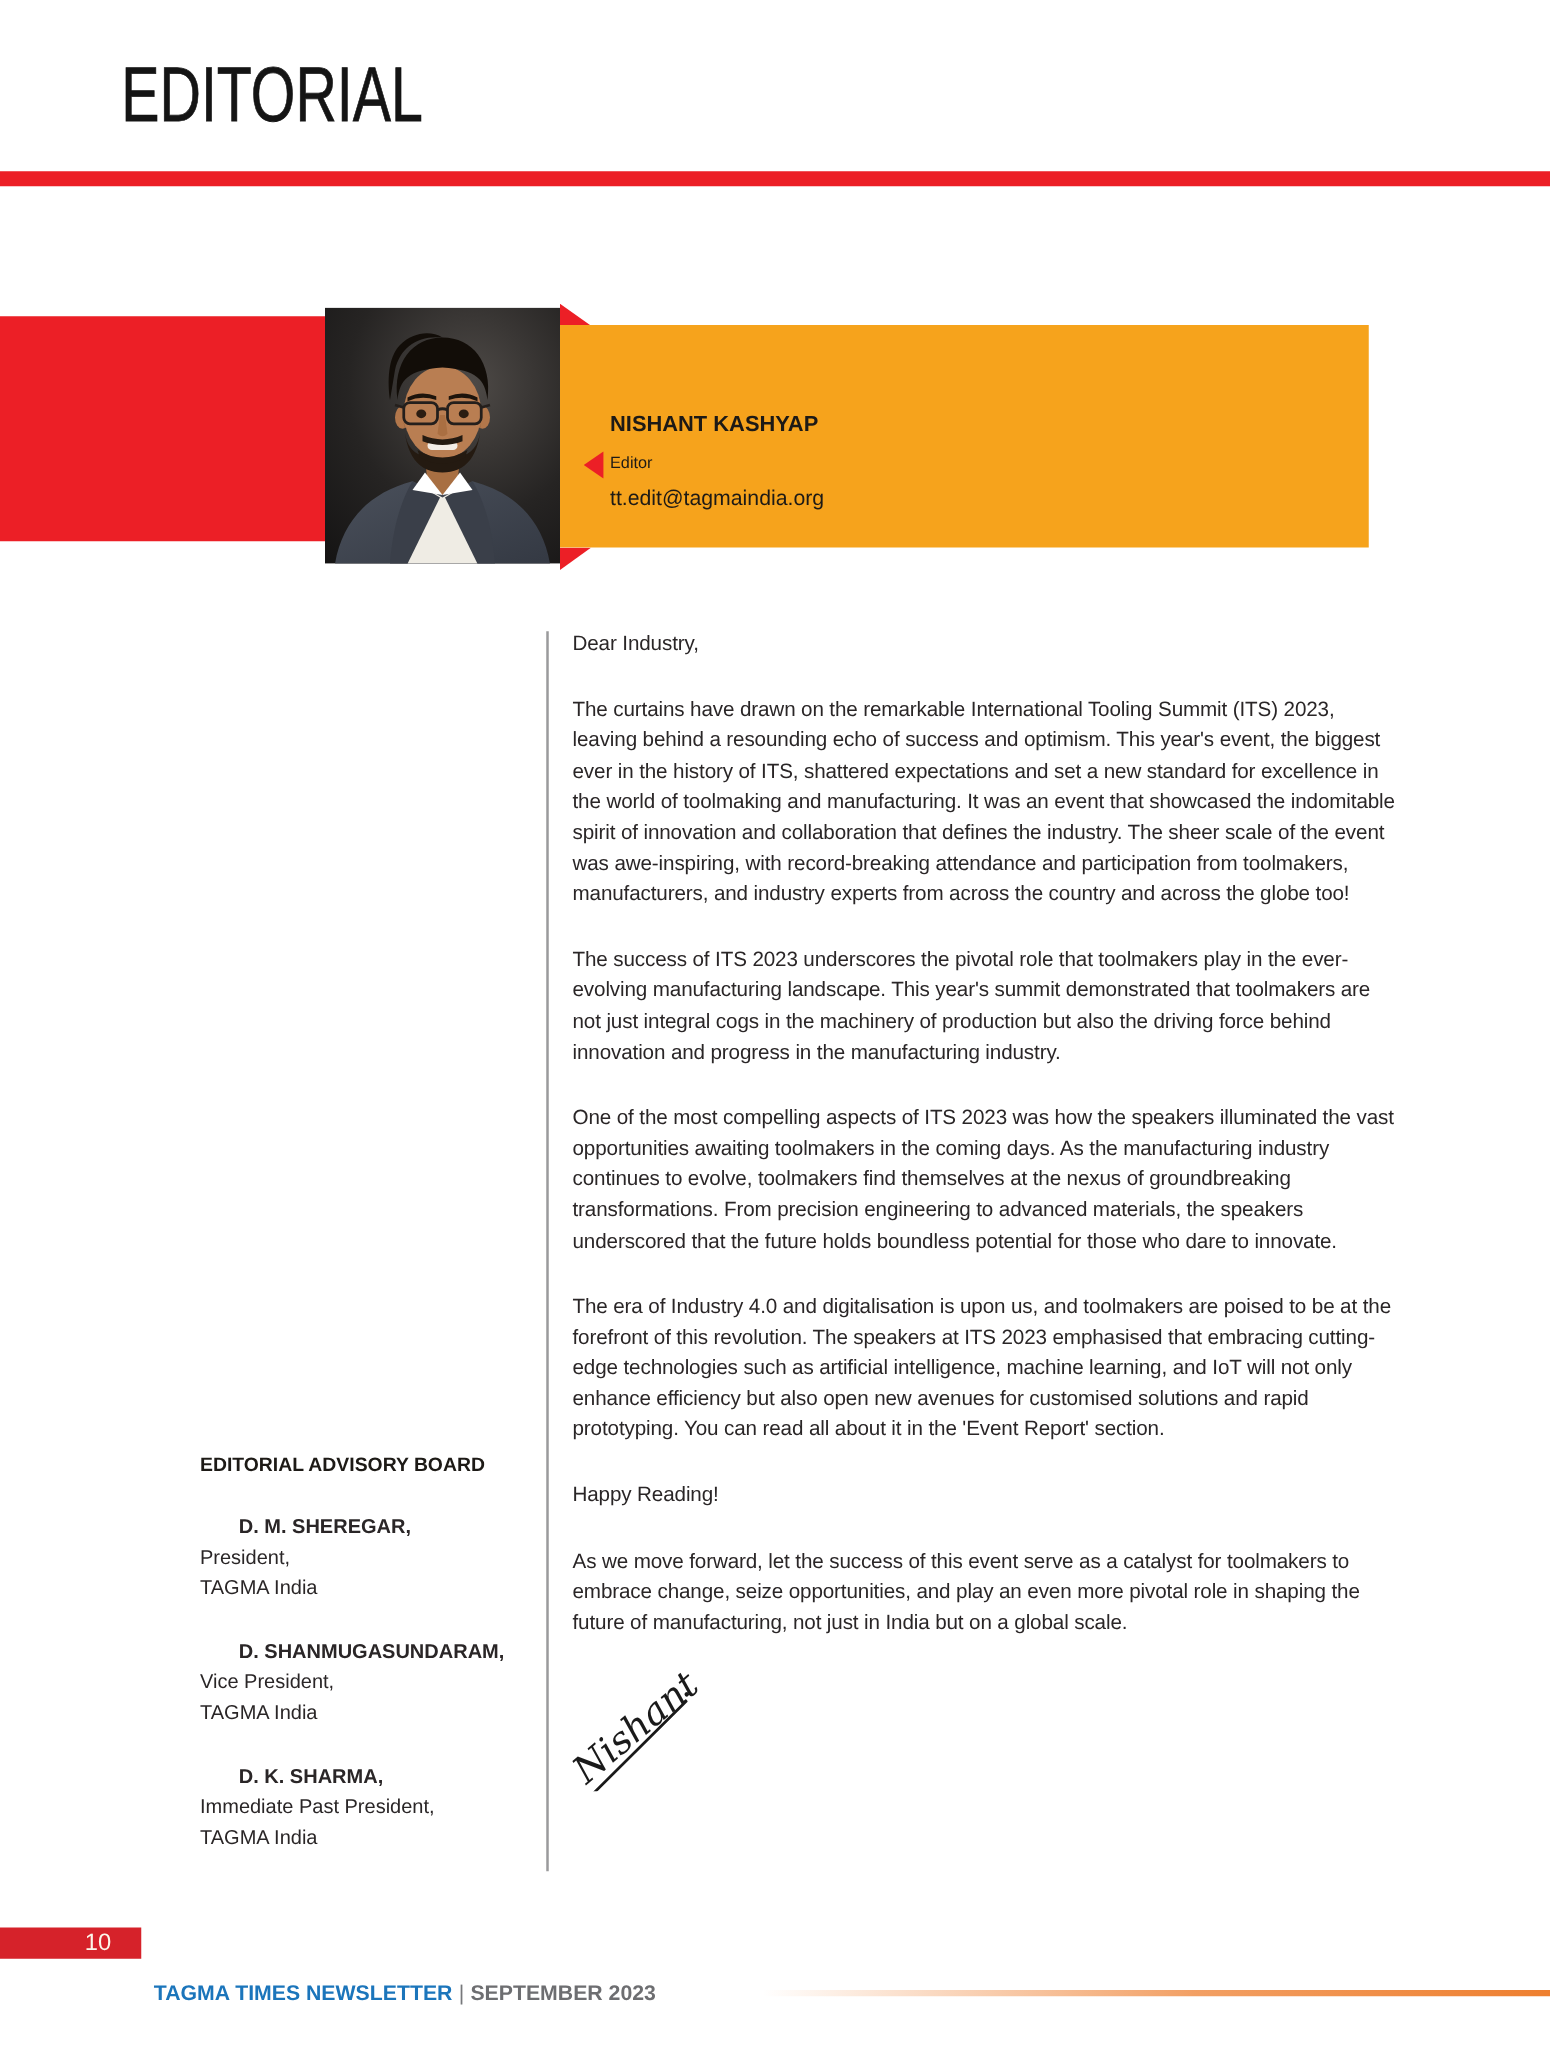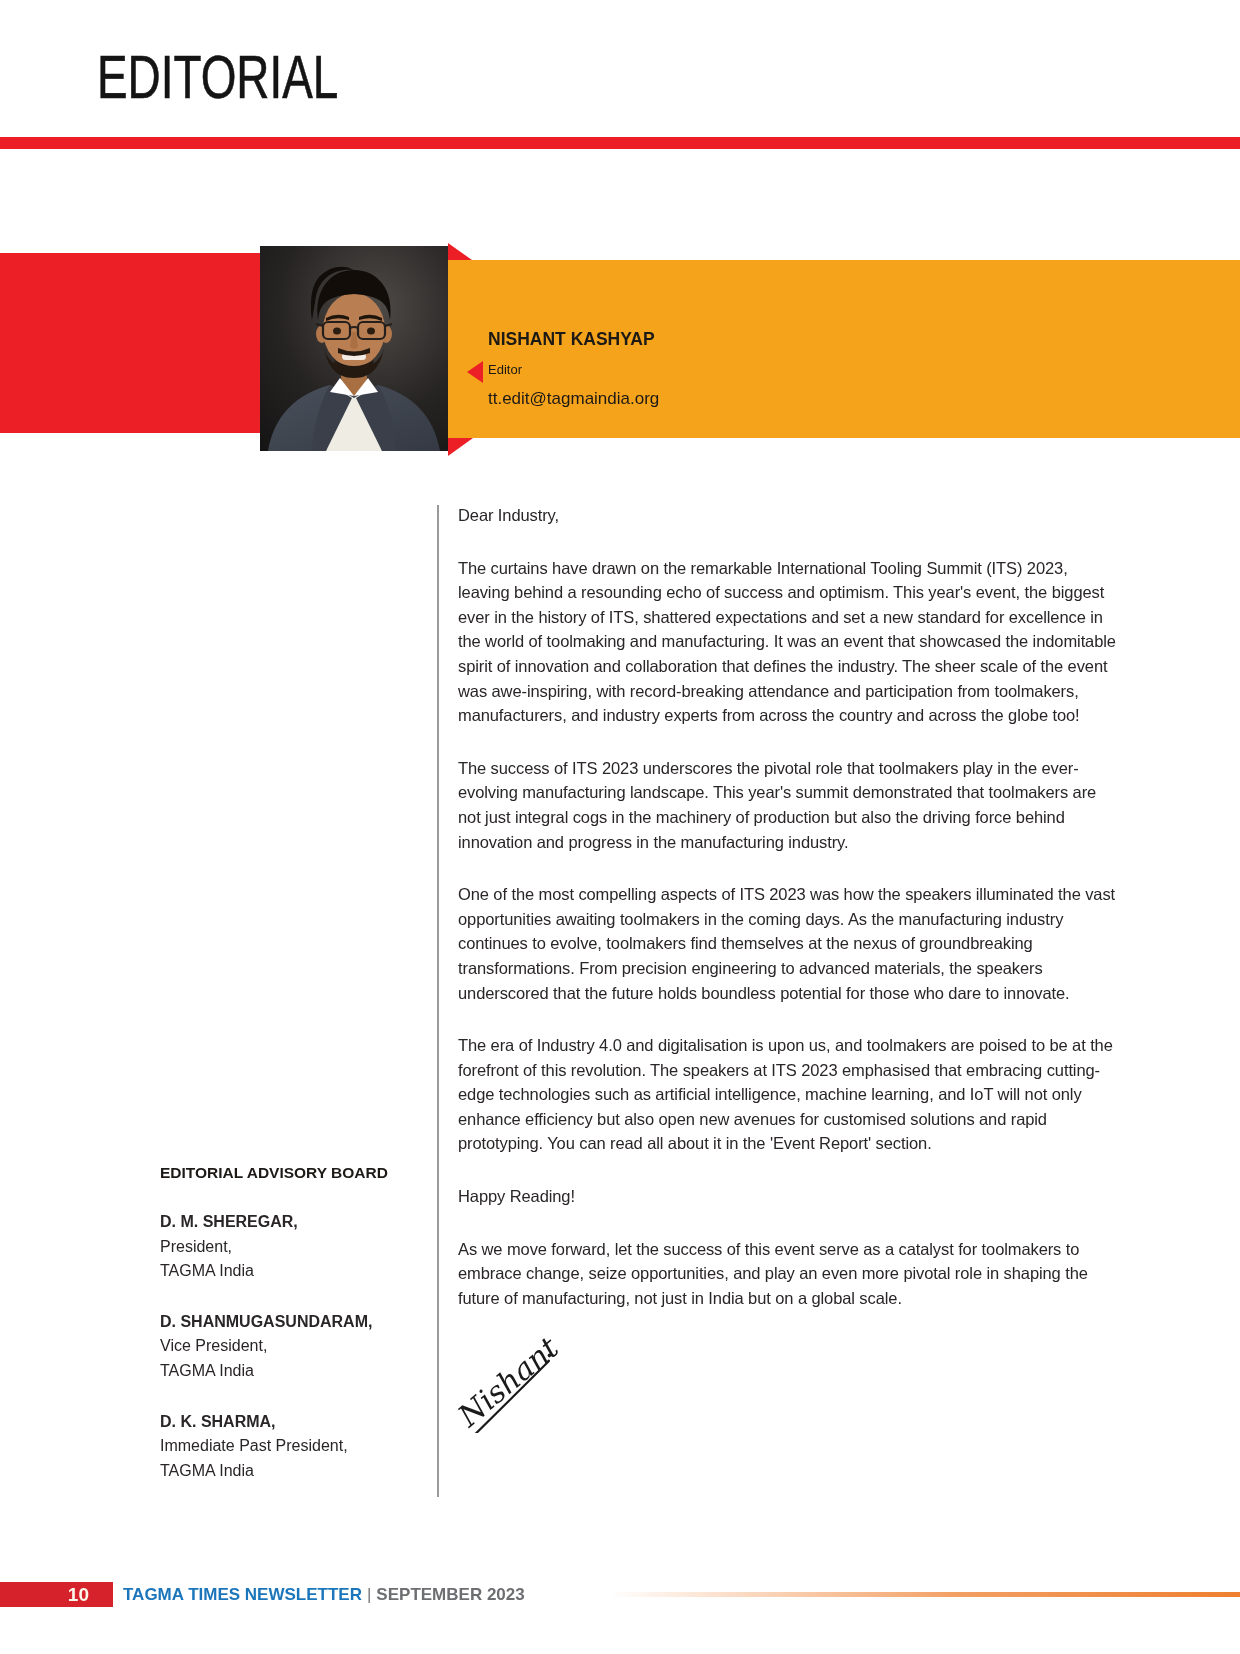--- a/index.html
+++ b/index.html
@@ -8,21 +8,21 @@
 
   
   .title{position:absolute;left:97px;top:44px;margin:0;font-size:62px;line-height:1.05;
          font-weight:500;color:#141414;letter-spacing:0px;transform:scaleX(.74);
          transform-origin:left top;-webkit-text-stroke:.6px #141414;}
   .top-rule{position:absolute;left:0;top:137px;width:1240px;height:12px;background:#ec1f26;}
 
   
   .red-block{position:absolute;left:0;top:253px;width:260px;height:180px;background:#ec1f26;}
   .photo{position:absolute;left:260px;top:246px;width:188px;height:205px;overflow:hidden;}
-  .orange-block{position:absolute;left:448px;top:260px;width:792px;height:178px;
+  .orange-block{position:absolute;left:448px;top:260px;width:647px;height:178px;
                 background:#f6a31c;box-sizing:border-box;padding:68px 0 0 40px;}
   .editor-name{font-size:17.5px;font-weight:700;color:#1d1a16;line-height:22px;margin:0 0 9px 0;}
   .editor-role{font-size:13px;font-weight:500;color:#1d1a16;line-height:21px;margin:0 0 8px 0;}
   .editor-email{font-size:17px;font-weight:500;color:#1d1a16;line-height:21px;}
   .tri-top{position:absolute;left:448px;top:243px;width:24px;height:17px;background:#ec1f26;
            clip-path:polygon(0 0,0 100%,100% 100%);}
   .tri-bottom{position:absolute;left:448px;top:438px;width:25px;height:18px;background:#ec1f26;
               clip-path:polygon(0 0,100% 0,0 100%);}
   .tri-marker{position:absolute;left:467px;top:361px;width:16px;height:22px;background:#ec1f26;
               clip-path:polygon(100% 0,100% 100%,0 50%);}
@@ -31,25 +31,25 @@
   .vrule{position:absolute;left:437px;top:505px;width:2px;height:992px;background:#9a9a9c;}
 
   .letter{position:absolute;left:458px;top:503px;width:658px;font-size:16.5px;
           line-height:24.6px;letter-spacing:-.1px;color:#2a2627;}
   .letter p{margin:0 0 28px 0;}
   .signature{position:relative;left:-18px;width:140px;height:95px;margin-top:4px;}
 
   .advisory{position:absolute;left:160px;top:1163px;width:262px;color:#2a2627;}
   .advisory h2{margin:0 0 27px 0;font-size:15.5px;font-weight:700;color:#1d1a16;line-height:20px;}
   .member{margin:0 0 26px 0;font-size:16px;line-height:24.6px;}
-  .member .m-name{font-weight:600;}
+  .member .m-name{font-weight:600;margin-left:31px;}
 
   
-  .pagenum-box{position:absolute;left:0;top:1582px;width:113px;height:25px;background:#d6222a;
-               box-sizing:border-box;text-align:right;padding-right:24px;font-weight:bold;}
+  .pagenum-box{position:absolute;left:0;top:1542px;width:113px;height:25px;background:#d6222a;
+               box-sizing:border-box;text-align:right;padding-right:24px;}
   .pagenum-box span{font-size:19px;line-height:25px;color:#fcf6ea;}
   .footer-text{position:absolute;left:123px;top:1582px;height:25px;line-height:25px;white-space:nowrap;}
   .footer-text .nl{font-size:17px;font-weight:700;color:#1b75bb;}
   .footer-text .sep{font-size:17px;font-weight:400;color:#77787b;margin:0 5px;}
   .footer-text .issue{font-size:17px;font-weight:700;color:#6d6e71;}
   .footer-grad{position:absolute;left:610px;top:1592px;width:630px;height:5px;
                background:linear-gradient(90deg,rgba(238,127,47,0) 0%,rgba(238,127,47,.75) 55%,#ee7f2f 100%);}
 </style>
 </head>
 <body>

